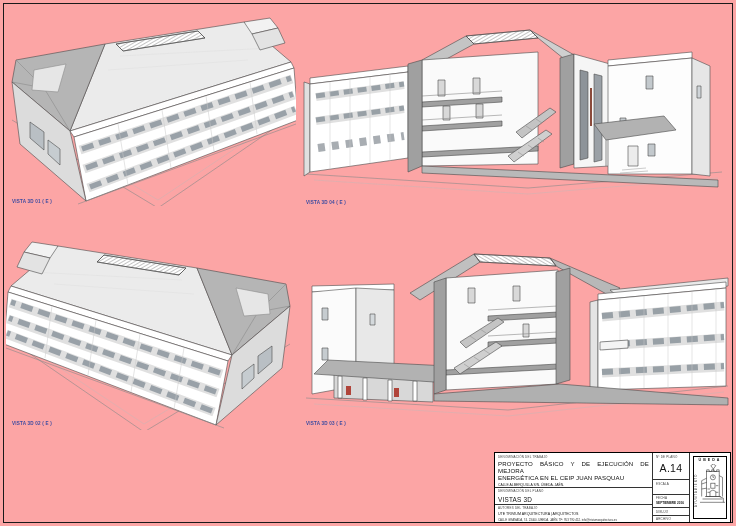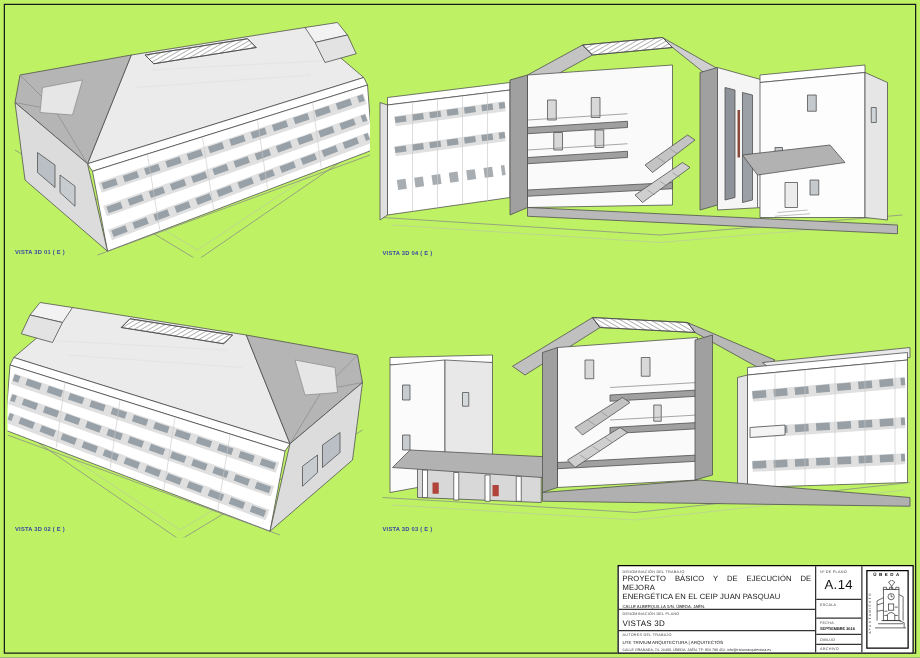--- a/index.html
+++ b/index.html
@@ -1,17 +1,17 @@
 <!DOCTYPE html>
 <html><head>
 <meta charset="utf-8">
 <style>
   html,body{margin:0;padding:0;background:#888;}
   .sheet{
-    position:relative;width:736px;height:526px;background:#bef264;
+    position:relative;width:736px;height:526px;background:#fca5a5;
     font-family:"Liberation Sans", sans-serif;overflow:hidden;
   }
   .sheet-border{position:absolute;left:3px;top:3px;right:3px;bottom:3px;border:1.4px solid #1a1a1a;pointer-events:none;}
   .view{position:absolute;}
   .view-label{position:absolute;font-size:4.6px;font-weight:bold;color:#3b4ba1;letter-spacing:.2px;white-space:nowrap;z-index:5;}
   
   .titleblock{position:absolute;left:494px;top:452px;width:235px;height:69px;border:1px solid #000;display:flex;background:#fff;z-index:6;}
   .tb-main{width:157px;border-right:.7px solid #333;display:flex;flex-direction:column;}
   .tb-mid{width:36px;border-right:.7px solid #333;display:flex;flex-direction:column;}
   .tb-logo{flex:1;position:relative;}

